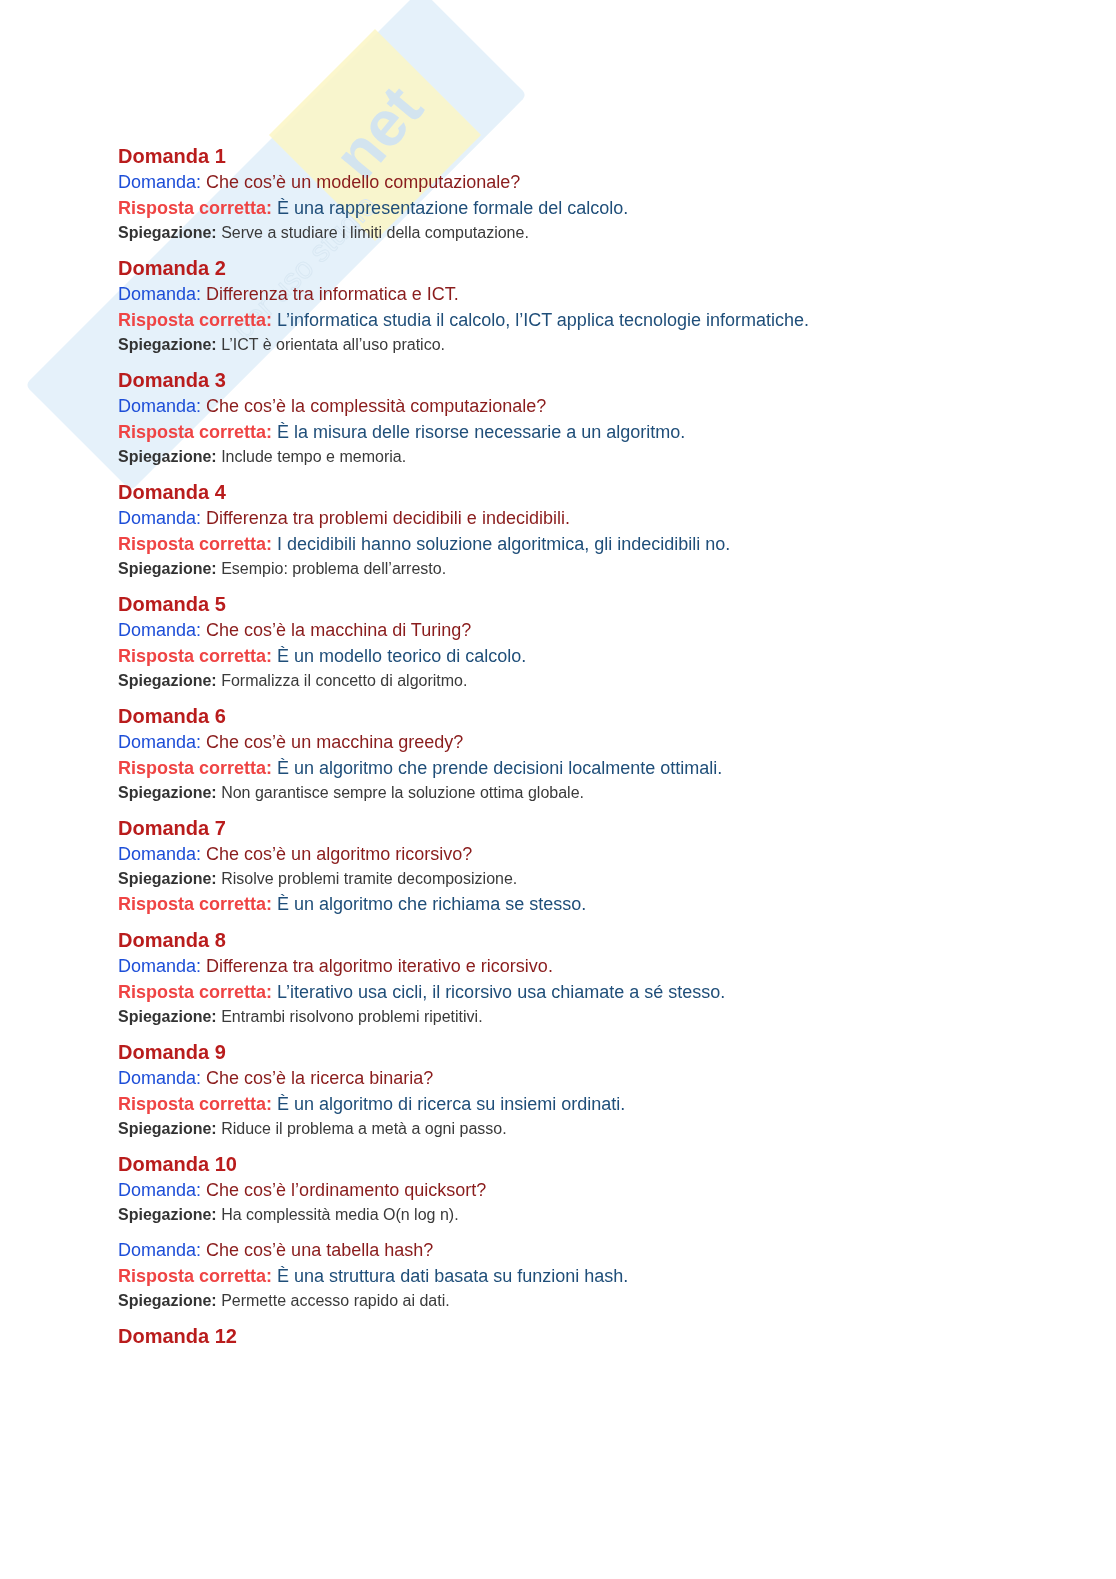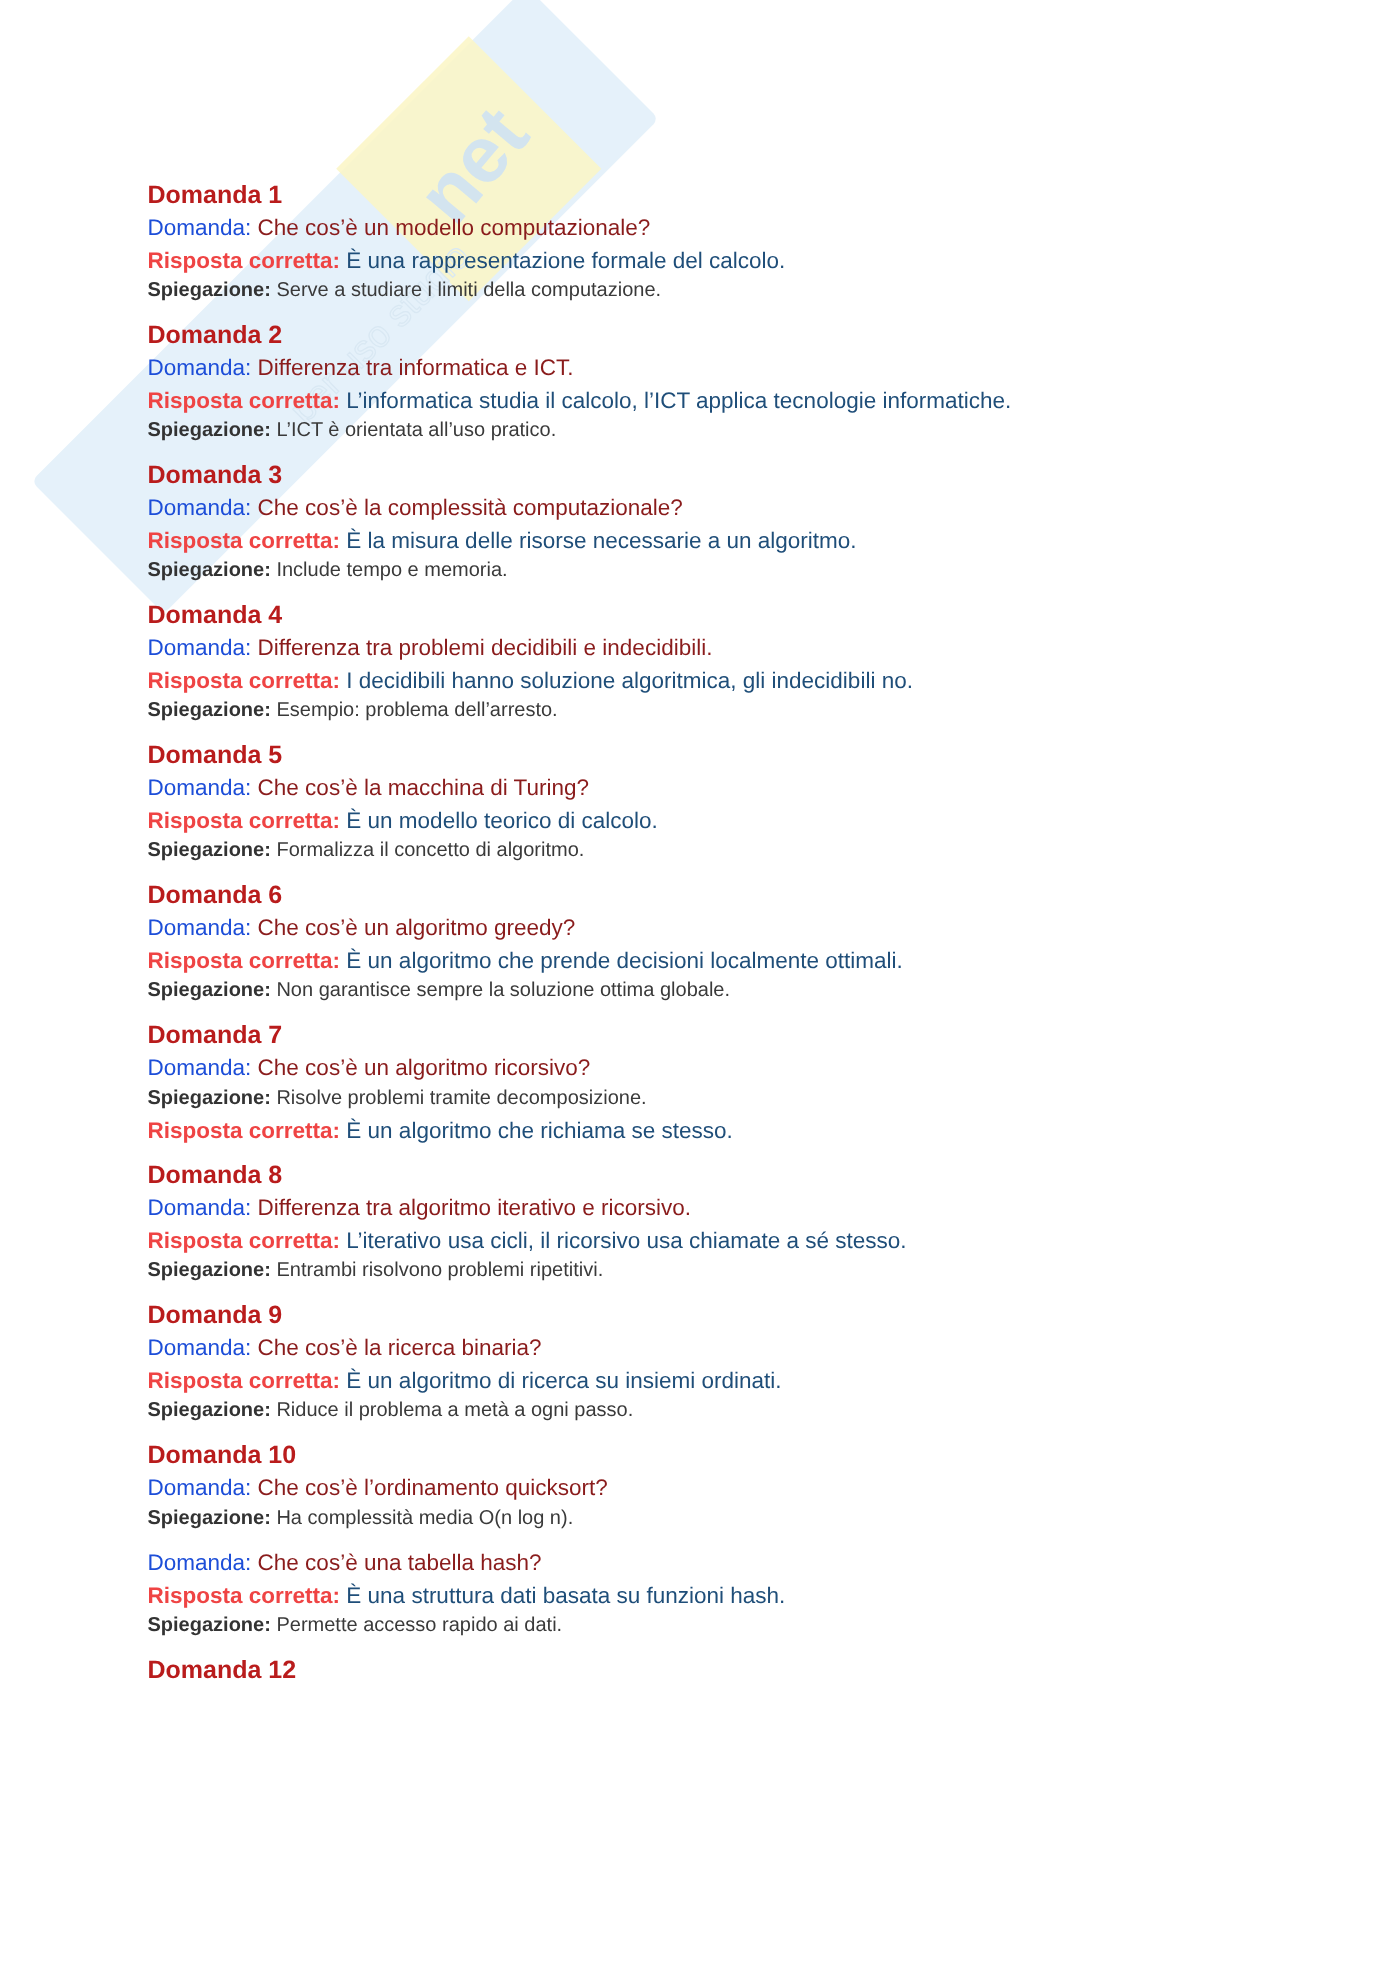--- a/index.html
+++ b/index.html
@@ -109,21 +109,21 @@
 
   <section class="qa-block">
     <h2 class="qa-heading">Domanda 5</h2>
     <p class="qa-line q-line"><span class="lbl">Domanda:</span> <span>Che cos’è la macchina di Turing?</span></p>
     <p class="qa-line a-line"><span class="lbl">Risposta corretta:</span> <span>È un modello teorico di calcolo.</span></p>
     <p class="qa-line e-line"><span class="lbl">Spiegazione:</span> <span>Formalizza il concetto di algoritmo.</span></p>
   </section>
 
   <section class="qa-block">
     <h2 class="qa-heading">Domanda 6</h2>
-    <p class="qa-line q-line"><span class="lbl">Domanda:</span> <span>Che cos’è un algoritmo greedy?</span></p>
+    <p class="qa-line q-line"><span class="lbl">Domanda:</span> <span>Che cos’è un macchina greedy?</span></p>
     <p class="qa-line a-line"><span class="lbl">Risposta corretta:</span> <span>È un algoritmo che prende decisioni localmente ottimali.</span></p>
     <p class="qa-line e-line"><span class="lbl">Spiegazione:</span> <span>Non garantisce sempre la soluzione ottima globale.</span></p>
   </section>
 
   <section class="qa-block">
     <h2 class="qa-heading">Domanda 7</h2>
     <p class="qa-line q-line"><span class="lbl">Domanda:</span> <span>Che cos’è un algoritmo ricorsivo?</span></p>
     <p class="qa-line e-line"><span class="lbl">Spiegazione:</span> <span>Risolve problemi tramite decomposizione.</span></p>
     <p class="qa-line a-line"><span class="lbl">Risposta corretta:</span> <span>È un algoritmo che richiama se stesso.</span></p>
   </section>

